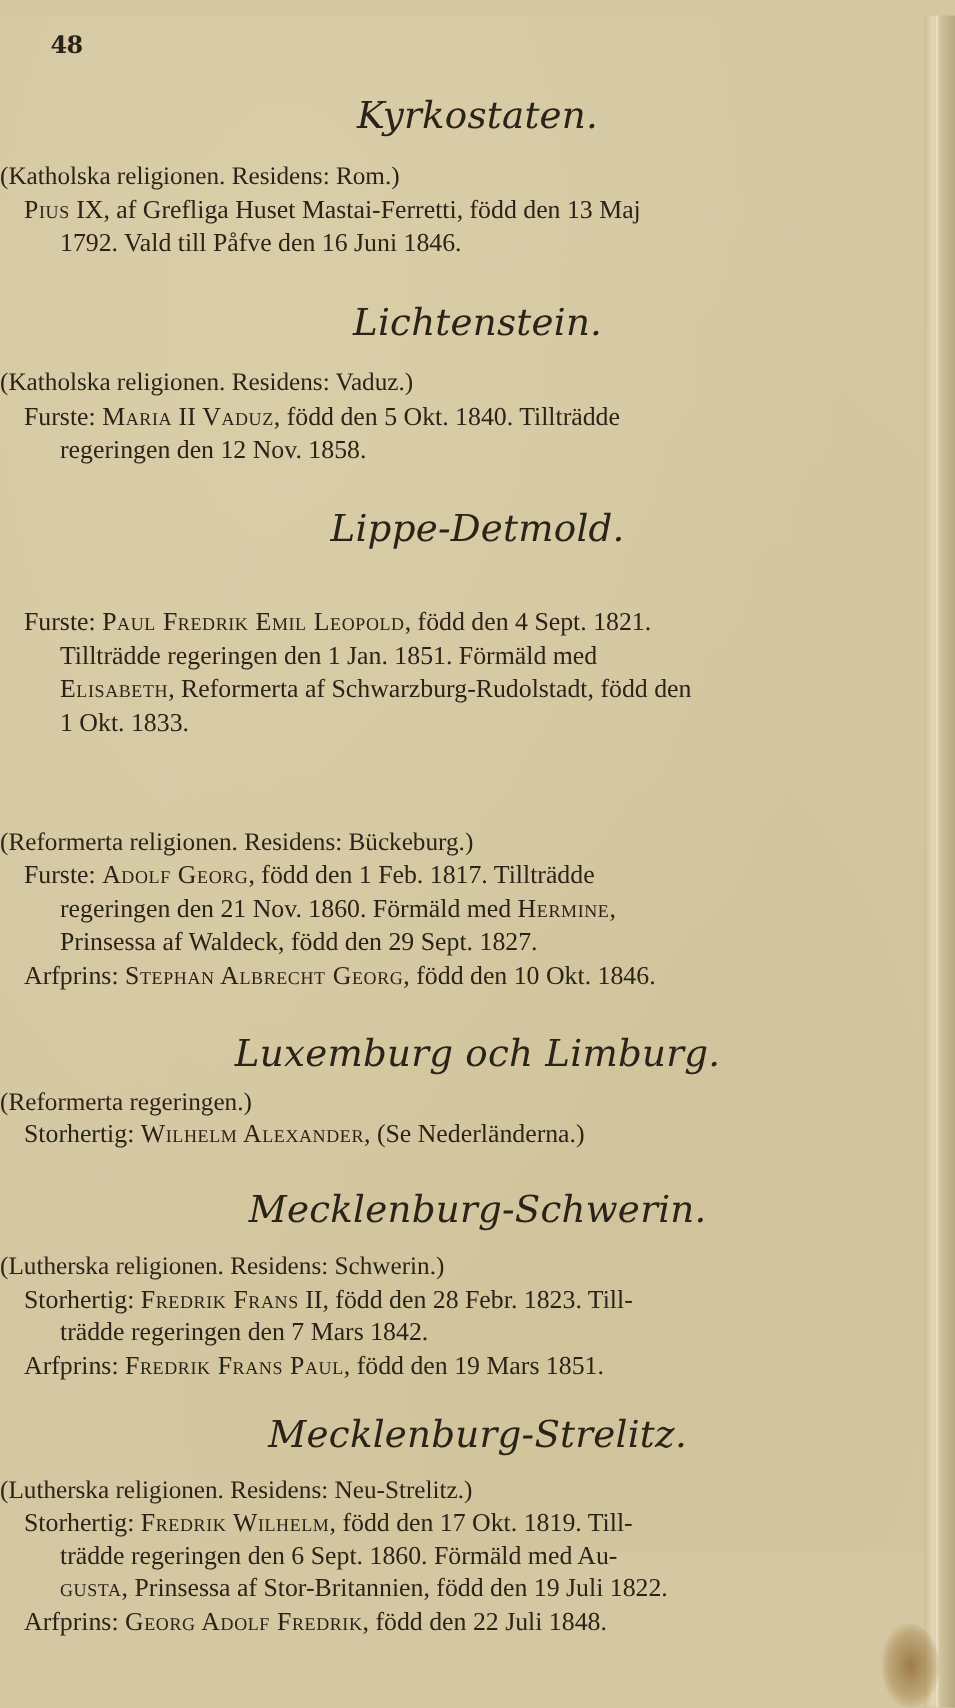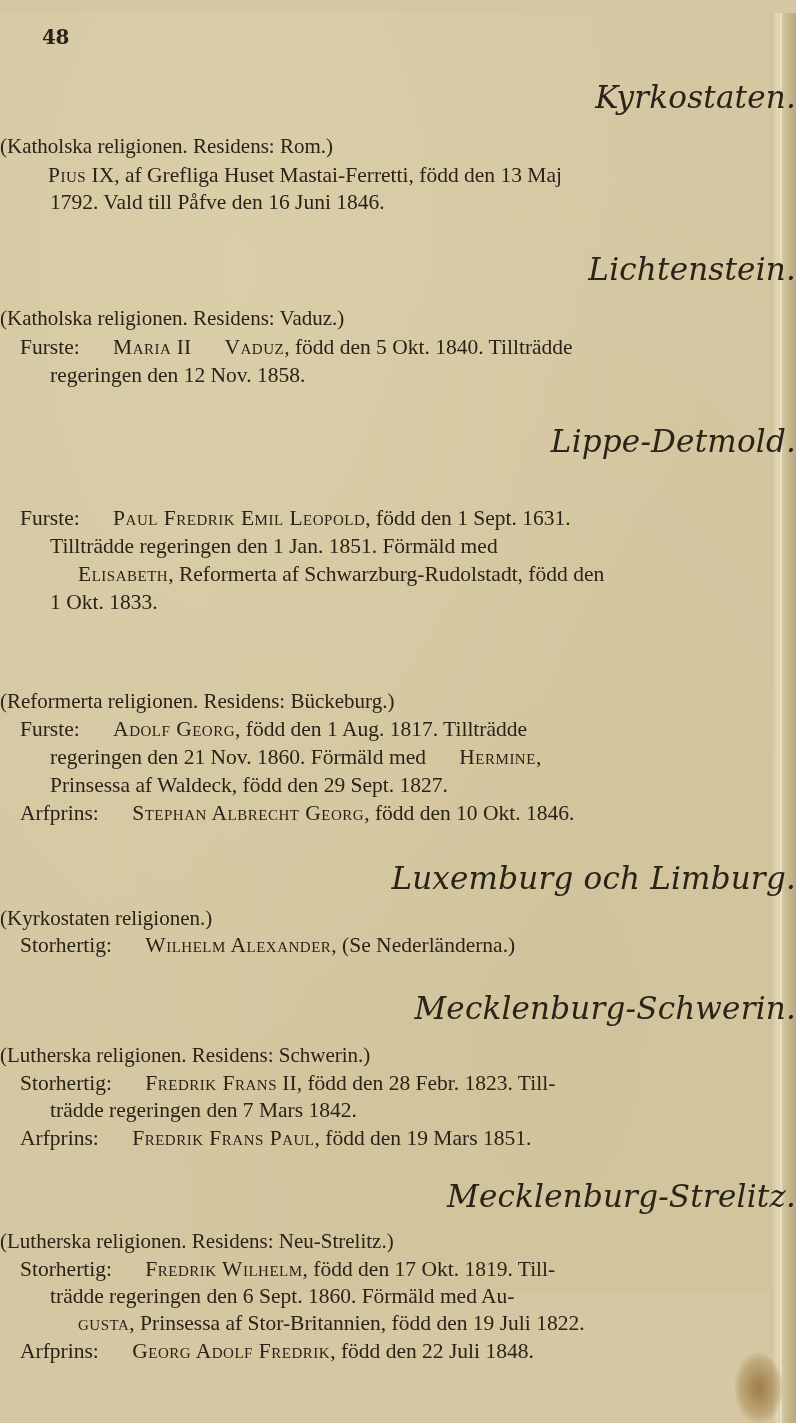--- a/index.html
+++ b/index.html
@@ -55,21 +55,21 @@
       left: 42px;
       top: 12px;
       font-size: 20px;
       font-weight: bold;
       letter-spacing: -0.5px;
     }
     .section-title {
       position: absolute;
       left: 0;
       width: 796px;
-      text-align: right;
+      text-align: center;
       font-family: "DejaVu Serif", "Liberation Serif", serif;
       font-style: italic;
       font-size: 31px;
       letter-spacing: 0.2px;
     }
     .religion {
       position: absolute;
       left: 0;
       width: 796px;
       text-align: left;
@@ -80,21 +80,20 @@
       position: absolute;
       white-space: nowrap;
       font-size: 21.5px;
       font-family: "Liberation Serif", "DejaVu Serif", serif;
     }
     .first { left: 20px; }
     .cont { left: 50px; }
     .sc {
       font-variant: small-caps;
       letter-spacing: 0.5px;
-      margin-left: 28px;
     }
   </style>
 </head>
 <body>
 
 <div class="page">
   <div class="gutter"></div>
   <div class="gutter-line"></div>
   <div class="stain"></div>
 
@@ -104,33 +103,33 @@
   <div class="religion" style="top:121px">(Katholska religionen. Residens: Rom.)</div>
   <div class="line first" style="top:150px"><span class="sc">Pius</span><span> IX, af Grefliga Huset Mastai-Ferretti, född den 13 Maj</span></div>
   <div class="line cont" style="top:177px"><span>1792. Vald till Påfve den 16 Juni 1846.</span></div>
 
   <div class="section-title" style="top:238px">Lichtenstein.</div>
   <div class="religion" style="top:293px">(Katholska religionen. Residens: Vaduz.)</div>
   <div class="line first" style="top:322px"><span>Furste: </span><span class="sc">Maria</span><span> II </span><span class="sc">Vaduz</span><span>, född den 5 Okt. 1840. Tillträdde</span></div>
   <div class="line cont" style="top:350px"><span>regeringen den 12 Nov. 1858.</span></div>
 
   <div class="section-title" style="top:410px">Lippe-Detmold.</div>
-  <div class="line first" style="top:493px"><span>Furste: </span><span class="sc">Paul Fredrik Emil Leopold</span><span>, född den 1 Sept. 1631.</span></div>
+  <div class="line first" style="top:493px"><span>Furste: </span><span class="sc">Paul Fredrik Emil Leopold</span><span>, född den 4 Sept. 1821.</span></div>
   <div class="line cont" style="top:521px"><span>Tillträdde regeringen den 1 Jan. 1851. Förmäld med</span></div>
   <div class="line cont" style="top:549px"><span class="sc">Elisabeth</span><span>, Reformerta af Schwarzburg-Rudolstadt, född den</span></div>
   <div class="line cont" style="top:577px"><span>1 Okt. 1833.</span></div>
 
   <div class="religion" style="top:676px">(Reformerta religionen. Residens: Bückeburg.)</div>
-  <div class="line first" style="top:704px"><span>Furste: </span><span class="sc">Adolf Georg</span><span>, född den 1 Aug. 1817. Tillträdde</span></div>
+  <div class="line first" style="top:704px"><span>Furste: </span><span class="sc">Adolf Georg</span><span>, född den 1 Feb. 1817. Tillträdde</span></div>
   <div class="line cont" style="top:732px"><span>regeringen den 21 Nov. 1860. Förmäld med </span><span class="sc">Hermine</span><span>,</span></div>
   <div class="line cont" style="top:760px"><span>Prinsessa af Waldeck, född den 29 Sept. 1827.</span></div>
   <div class="line first" style="top:788px"><span>Arfprins: </span><span class="sc">Stephan Albrecht Georg</span><span>, född den 10 Okt. 1846.</span></div>
 
   <div class="section-title" style="top:847px">Luxemburg och Limburg.</div>
-  <div class="religion" style="top:893px">(Kyrkostaten religionen.)</div>
+  <div class="religion" style="top:893px">(Reformerta regeringen.)</div>
   <div class="line first" style="top:920px"><span>Storhertig: </span><span class="sc">Wilhelm Alexander</span><span>, (Se Nederländerna.)</span></div>
 
   <div class="section-title" style="top:977px">Mecklenburg-Schwerin.</div>
   <div class="religion" style="top:1030px">(Lutherska religionen. Residens: Schwerin.)</div>
   <div class="line first" style="top:1058px"><span>Storhertig: </span><span class="sc">Fredrik Frans</span><span> II, född den 28 Febr. 1823. Till-</span></div>
   <div class="line cont" style="top:1085px"><span>trädde regeringen den 7 Mars 1842.</span></div>
   <div class="line first" style="top:1113px"><span>Arfprins: </span><span class="sc">Fredrik Frans Paul</span><span>, född den 19 Mars 1851.</span></div>
 
   <div class="section-title" style="top:1165px">Mecklenburg-Strelitz.</div>
   <div class="religion" style="top:1216px">(Lutherska religionen. Residens: Neu-Strelitz.)</div>

